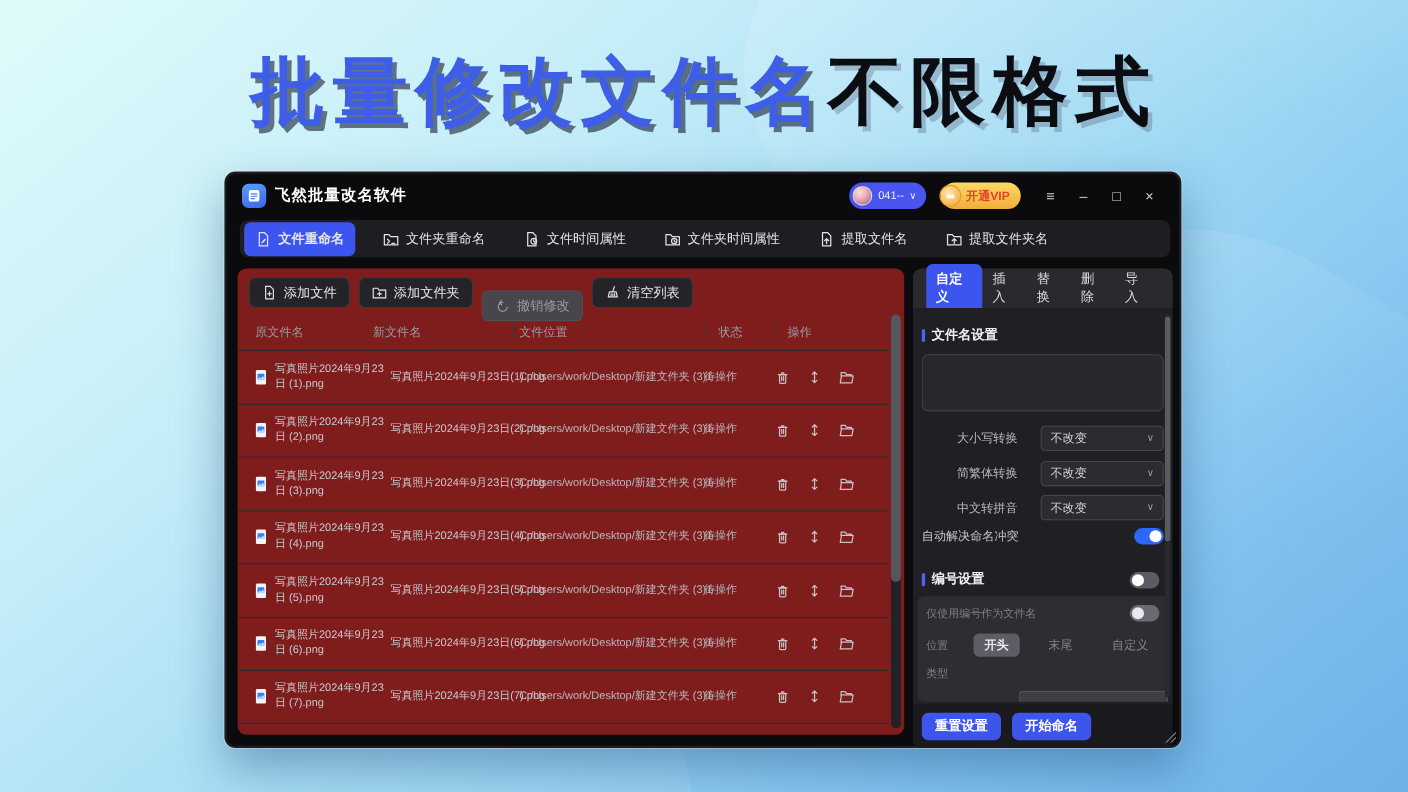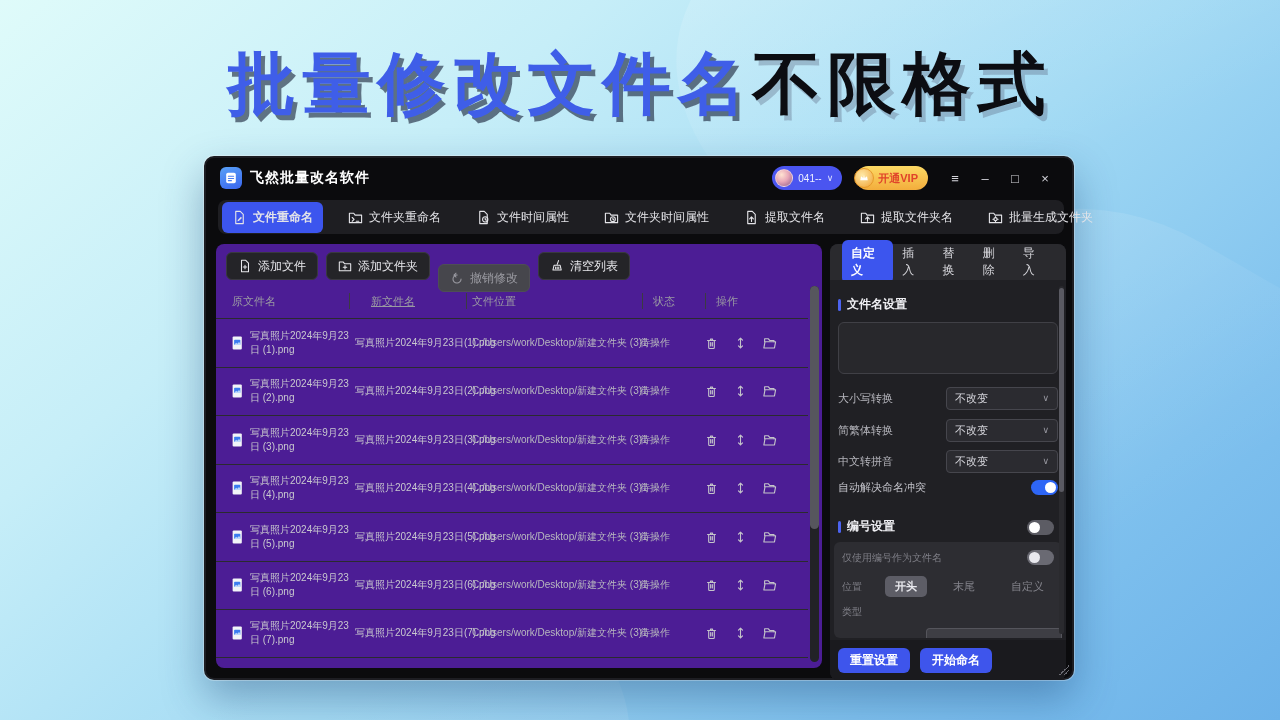--- a/index.html
+++ b/index.html
@@ -53,21 +53,21 @@
 
   .tabstrip { position:absolute; left:12px; top:42px; width:846px; height:34px;
     background:#1e1e22; border-radius:8px; display:flex; align-items:center; gap:15px; padding:0 4px; }
   .mtab { display:flex; align-items:center; gap:6px; color:#e4e4e8; font-size:12px;
     padding:7px 10px; border-radius:6px; cursor:pointer; white-space:nowrap; }
   .mtab svg { width:15px; height:15px; }
   .mtab.active { background:#3c55ee; font-weight:bold; }
 
   
   .left-panel { position:absolute; left:10px; top:86px; width:606px; height:424px;
-    background:#4c1d95; border-radius:8px; }
+    background:#7f1d1d; border-radius:8px; }
   .toolbar { position:absolute; left:10px; top:8px; display:flex; gap:8px; }
   .tbtn { height:28px; display:flex; align-items:center; gap:6px; padding:0 11px;
     background:#242428; border:1px solid #39393f; border-radius:6px; color:#e8e8ec; font-size:12px; cursor:pointer; }
   .tbtn svg { width:14px; height:14px; }
   .tbtn.disabled { background:#46464c; border-color:#4e4e55; color:#9a9aa1;margin-top:12px; }
   .thead { position:absolute; left:0; top:44px; width:592px; height:28px; }
   .th { position:absolute; top:6px; font-size:11px; color:#9a9aa2; }
   .th-sep { position:absolute; top:5px; width:1px; height:16px; background:#3b3b41; }
   .tbody { position:absolute; left:0; top:74px; width:592px; }
   .trow { position:relative; height:48.5px; border-top:1px solid #2b2b2f; }
@@ -93,21 +93,21 @@
   .ptab { color:#d9d9de; font-size:12px; cursor:pointer; padding:5px 9px; border-radius:6px; }
   .ptab.active { background:#3c55ee; color:#fff; font-weight:bold; }
   .pcontent { position:absolute; left:0; top:36px; width:236px; height:360px; background:#202024; overflow:hidden; }
   .sect { position:absolute; display:flex; align-items:center; gap:6px; }
   .sect .bar { width:3px; height:12px; background:#4c63f0; border-radius:2px; }
   .sect .stitle { color:#f0f0f4; font-size:12px; font-weight:bold; }
   .fname-area { position:absolute; left:8px; top:42px; width:220px; height:52px;
     background:#28282c; border:1px solid #404046; border-radius:6px; resize:none; outline:none;
     color:#d5d5da; font-size:11px; font-family:inherit; padding:6px; }
   .selrow { position:absolute; left:8px; width:220px; height:24px; display:flex; align-items:center; justify-content:space-between; }
-  .sel-label { color:#b6b6bd; font-size:11px; }
+  .sel-label { color:#b6b6bd; font-size:11px;margin-left:32px; }
   .selbox { width:112px; height:23px; background:#2b2b30; border:1px solid #46464d; border-radius:4px;
     display:flex; align-items:center; justify-content:space-between; padding:0 8px; cursor:pointer; }
   .sel-val { color:#d2d2d8; font-size:11px; }
   .sel-chev { color:#9a9aa2; font-size:9px; }
   .togrow { position:absolute; left:8px; width:220px; display:flex; align-items:center; justify-content:space-between; }
   .tog-label { color:#c3c3ca; font-size:11px; }
   .toggle { width:27px; height:15px; border-radius:8px; position:relative; cursor:pointer; }
   .toggle .knob { position:absolute; top:2px; width:11px; height:11px; border-radius:50%; background:#fff; }
   .toggle.on { background:#2e66f6; } .toggle.on .knob { right:2px; }
   .toggle.off { background:#5c5c64; } .toggle.off .knob { left:2px; }
@@ -225,30 +225,20 @@
         </div>
         <div class="mtab">
           <span style="display: flex;">
             <svg viewBox="0 0 16 16" fill="none" stroke="currentColor" stroke-width="1.2" stroke-linecap="round" stroke-linejoin="round">
               <path d="M1.5 3.5h4.6l1.5 2H14.5v8H1.5z"></path>
               <path d="M8 12V7.6M6 9.4l2-2 2 2"></path>
             </svg>
           </span>
           <span>提取文件夹名</span>
         </div>
-        <div class="mtab">
-          <span style="display: flex;">
-            <svg viewBox="0 0 16 16" fill="none" stroke="currentColor" stroke-width="1.2" stroke-linecap="round" stroke-linejoin="round">
-              <path d="M1.5 3.5h4.6l1.5 2H14.5v8H1.5z"></path>
-              <circle cx="8" cy="9.8" r="1.7"></circle>
-              <path d="M8 7v1M8 11.6v1M5.2 9.8h1M9.8 9.8h1"></path>
-            </svg>
-          </span>
-          <span>批量生成文件夹</span>
-        </div>
       </div>
 
     <div class="left-panel">
       <div class="toolbar" id="toolbar">
           <div class="tbtn">
             <span style="display: flex;">
               <svg viewBox="0 0 16 16" fill="none" stroke="currentColor" stroke-width="1.2" stroke-linecap="round" stroke-linejoin="round">
                 <path d="M4 1.5h4.8L12 4.7V14.5H4z"></path>
                 <path d="M8 7.2v4M6 9.2h4"></path>
               </svg>
@@ -279,21 +269,21 @@
                 <path d="M9.8 1.8l-1.6 4.4"></path>
                 <path d="M4.6 7.2h7l1.2 5.3H3.4z"></path>
                 <path d="M6.4 9.2v1.8M8.2 9.2v1.8M10 9.2v1.8"></path>
               </svg>
             </span>
             <span>清空列表</span>
           </div>
         </div>
       <div class="thead" id="table-head">
           <div class="th" style="left: 16px;">原文件名</div>
-          <div class="th" style="left: 155px; text-decoration: underline;">新文件名</div>
+          <div class="th" style="left: 123px;">新文件名</div>
           <div class="th" style="left: 256px;">文件位置</div>
           <div class="th" style="left: 437px;">状态</div>
           <div class="th" style="left: 500px;">操作</div>
           <div class="th-sep" style="left: 133px;"></div>
           <div class="th-sep" style="left: 250px;"></div>
           <div class="th-sep" style="left: 426px;"></div>
           <div class="th-sep" style="left: 489px;"></div>
         </div>
       <div class="tbody" id="table-body">
           <div class="trow">

